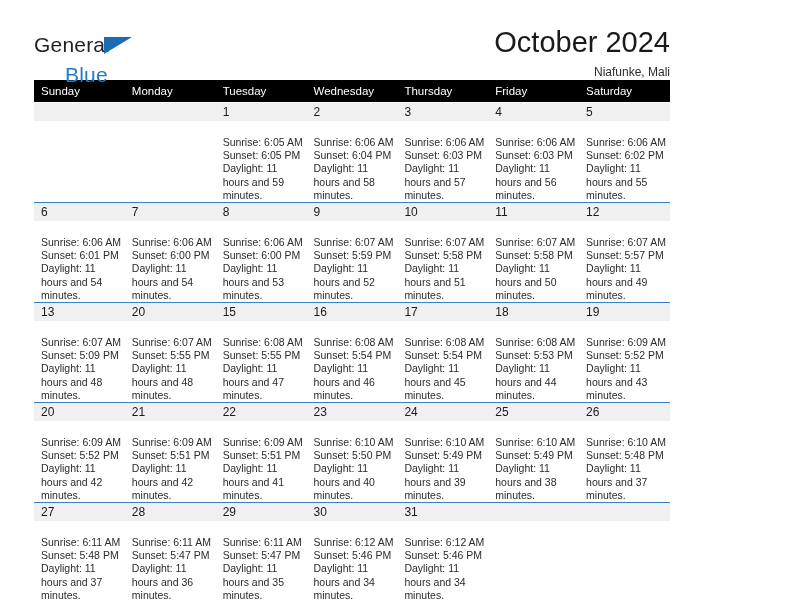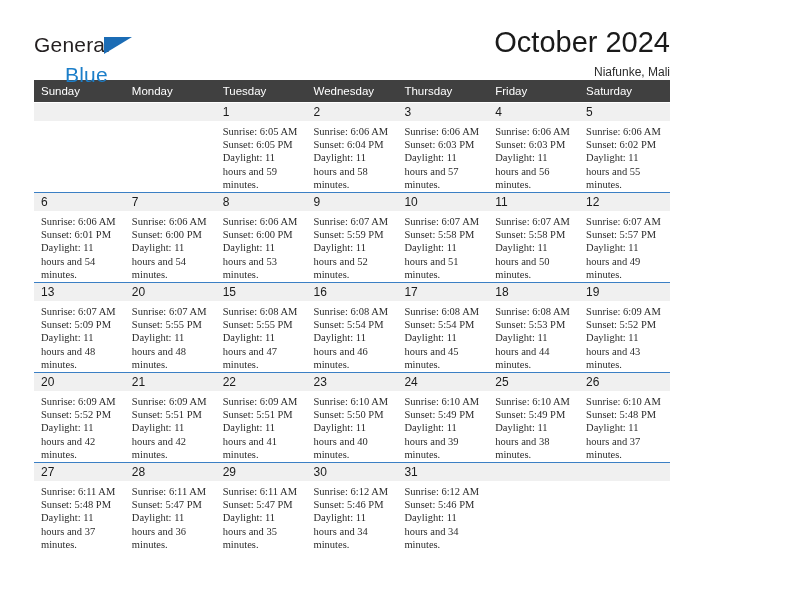--- a/index.html
+++ b/index.html
@@ -81,21 +81,21 @@
   }
 
   
   .calendar {
     width: 100%;
     border-collapse: collapse;
     table-layout: fixed;
     margin-top: 8px;
   }
   .calendar th {
-    background: #404040;
+    background: #000000;
     color: #ffffff;
     font-size: 11.5px;
     font-weight: normal;
     text-align: left;
     padding: 5px 0 5px 7px;
     height: 19px;
     box-sizing: border-box;
     border: none;
   }
   .calendar td {
@@ -116,25 +116,24 @@
     padding: 3px 0 3px 7px;
     height: 18px;
     box-sizing: border-box;
     line-height: 13px;
   }
   td.empty .daynum {
     background: #f0f0f0;
     color: transparent;
   }
   .lines {
-    padding: 4px 6px 0 7px;
+    padding: 15px 6px 0 7px;
     font-size: 10.5px;
     line-height: 13.2px;
     color: #2b2b2b;
-    font-family: Liberation Serif, serif;
   }
   .lines div {
     white-space: nowrap;
   }
   .lines .daylight {
     white-space: normal;
   }
 </style>
 </head>
 <body>

